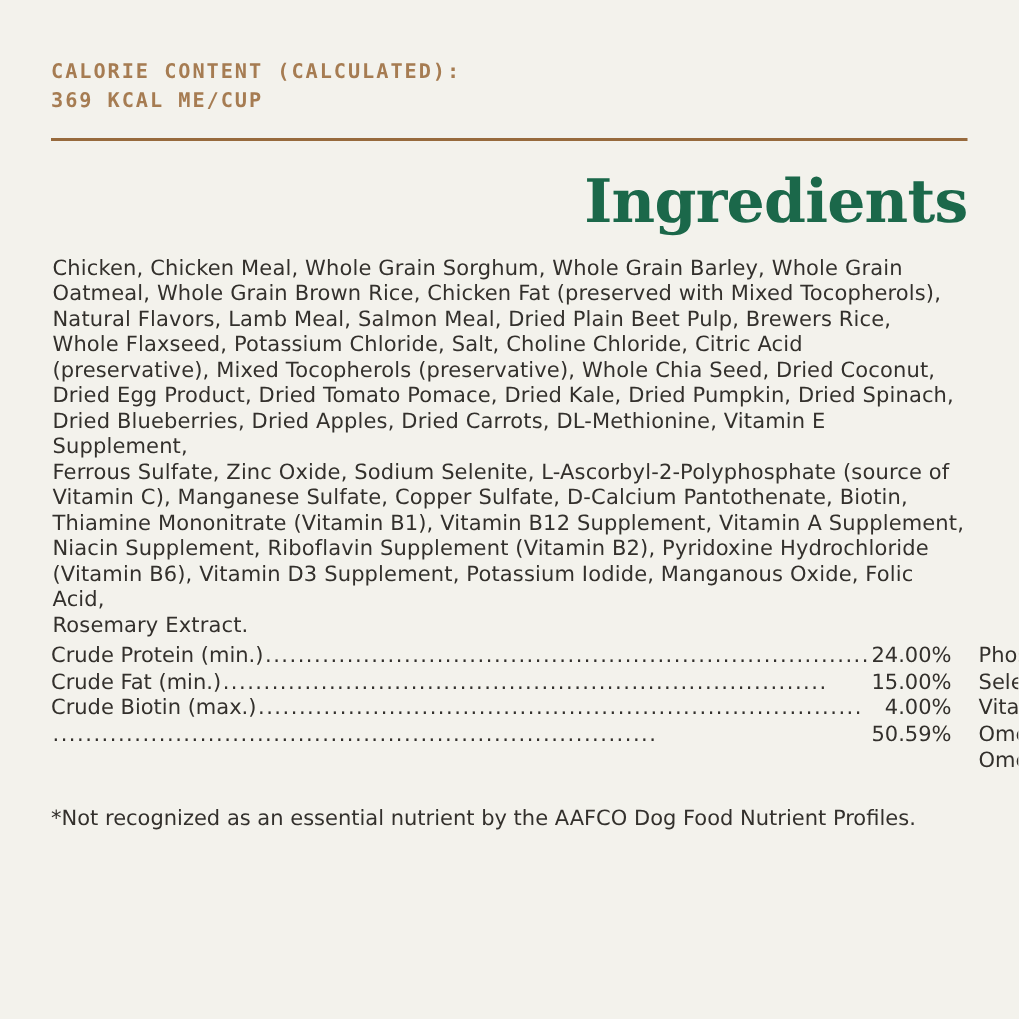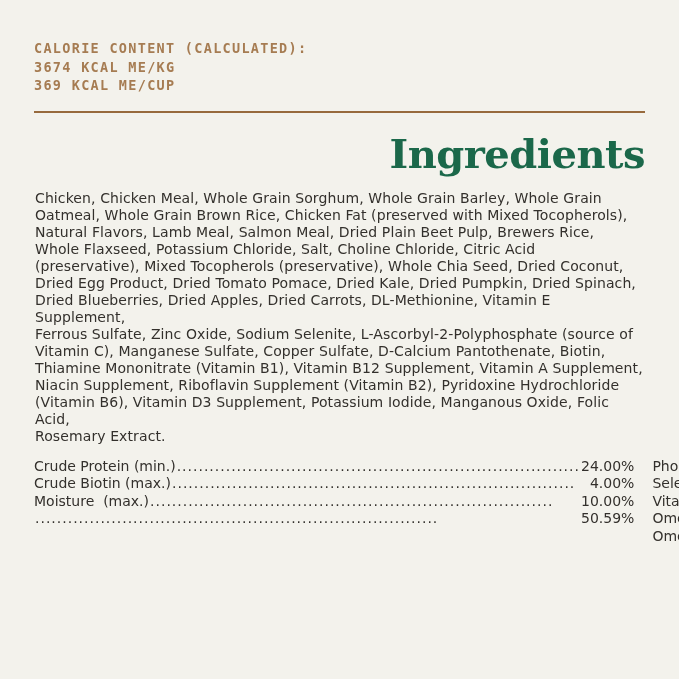--- a/index.html
+++ b/index.html
@@ -49,21 +49,21 @@
   .section-title.ga { margin-top: 16px; }
   .ingredients {
     margin: 14px 1px 0;
     font-size: 14px;
     line-height: 17px;
     letter-spacing: 0.1px;
     white-space: pre-line;
     color: var(--ink);
   }
   .analysis {
-    margin-top: 13px;
+    margin-top: 3px;
     display: grid;
     grid-template-columns: 1fr 1.04fr;
     column-gap: 18px;
   }
   .row {
     display: flex;
     align-items: baseline;
     font-size: 14px;
     line-height: 17.5px;
   }
@@ -87,21 +87,20 @@
     color: var(--ink);
   }
 </style>
 </head>
 <body>
 
 <div class="page">
 
   <section class="calories">
     <div class="cal-line">CALORIE CONTENT (CALCULATED):</div>
-    <div class="cal-line">3674 KCAL ME/KG</div>
     <div class="cal-line">369 KCAL ME/CUP</div>
   </section>
 
   <hr class="divider">
 
   <h1 class="section-title">Ingredients</h1>
 
   <p class="ingredients">Chicken, Chicken Meal, Whole Grain Sorghum, Whole Grain Barley, Whole Grain
 Oatmeal, Whole Grain Brown Rice, Chicken Fat (preserved with Mixed Tocopherols),
 Natural Flavors, Lamb Meal, Salmon Meal, Dried Plain Beet Pulp,  Brewers Rice,
@@ -119,28 +118,28 @@
 
   <div class="analysis">
 
     <div class="col">
       <div class="row">
         <span class="lbl">Crude Protein (min.)</span>
         <span class="leader"></span>
         <span class="val">24.00%</span>
       </div>
       <div class="row">
+        <span class="lbl">Crude Fat (min.)</span>
+        <span class="leader"></span>
+        <span class="val">15.00%</span>
+      </div>
+      <div class="row">
         <span class="lbl">Crude Biotin (max.)</span>
         <span class="leader"></span>
         <span class="val">4.00%</span>
-      </div>
-      <div class="row">
-        <span class="lbl">Moisture  (max.)</span>
-        <span class="leader"></span>
-        <span class="val">10.00%</span>
       </div>
       <div class="row">
         <span class="leader"></span>
         <span class="val">50.59%</span>
       </div>
     </div>
 
     <div class="col">
       <div class="row">
         <span class="lbl">Phosphorus  (min.)</span>
@@ -159,14 +158,15 @@
 
       </div>
       <div class="row">
         <span class="lbl">Omega-6 Fatty Acids* (min.)</span>
 
       </div>
     </div>
 
   </div>
 
+  <p class="footnote">*Not recognized as an essential nutrient by the AAFCO Dog Food Nutrient Profiles.</p>
 
 </div>
 
 </body></html>

